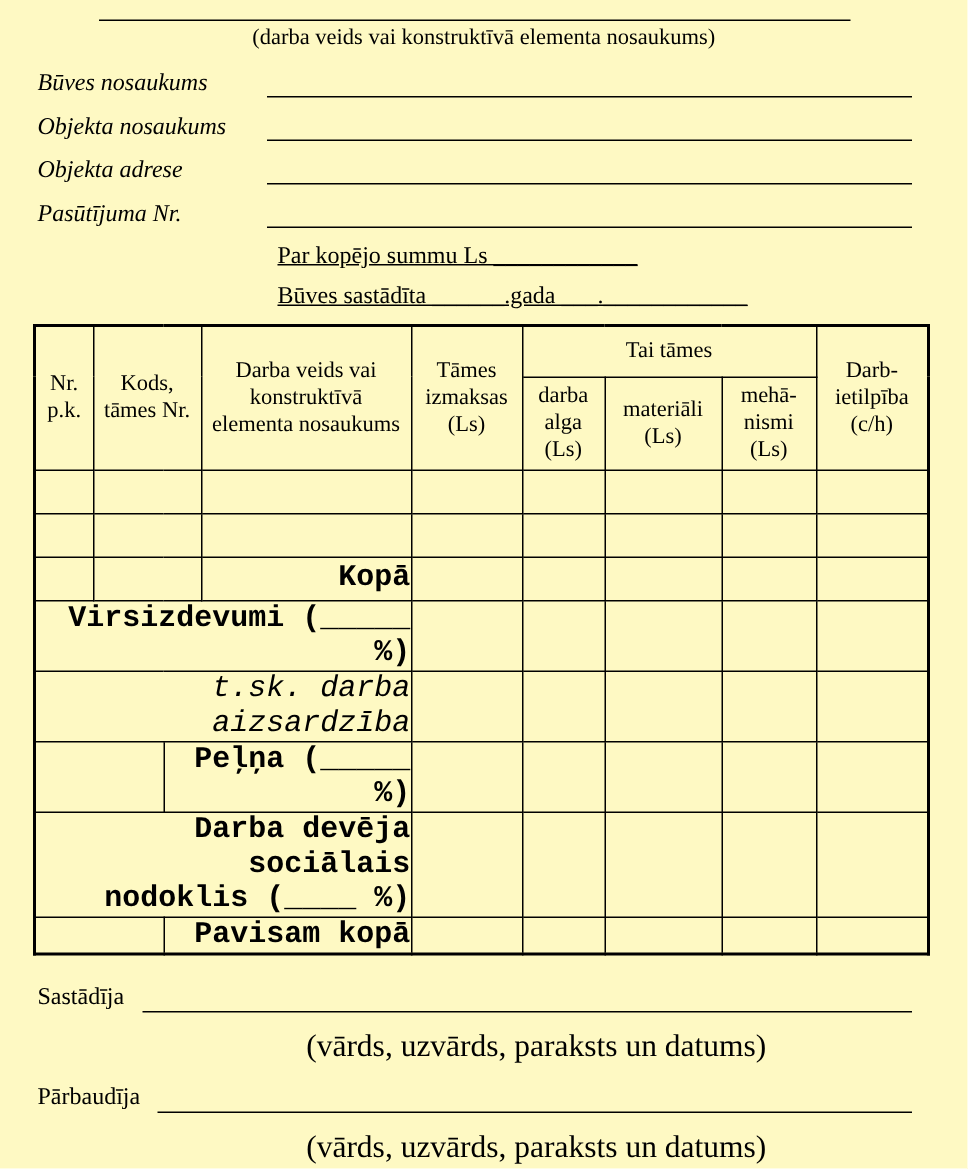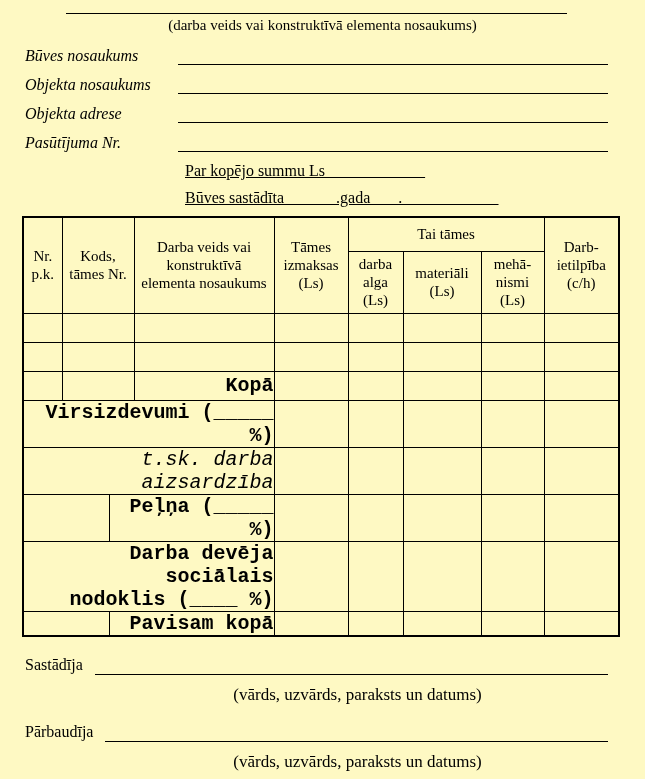--- a/index.html
+++ b/index.html
@@ -80,21 +80,21 @@
     height: 22px;
   }
   .sig-row .sig-label { flex: 0 0 auto; padding-right: 12px; }
   .sig-row .sig-line { flex: 1; border-bottom: 1px solid #000; height: 20px; }
   .sig-first { margin-top: 17px; }
   .sig-second { margin-top: 16px; }
   .sig-hint {
     text-align: center;
     padding-left: 70px;
     margin-top: 9px;
-    font-size: 17px;
+    font-size: 21px;
     height: 20px;
   }
   .cert-row {
     display: flex;
     align-items: flex-end;
     margin: 31px 0 0 22px;
     height: 22px;
   }
   .cert-line { width: 93px; border-bottom: 1px solid #000; height: 19px; }
 </style>

